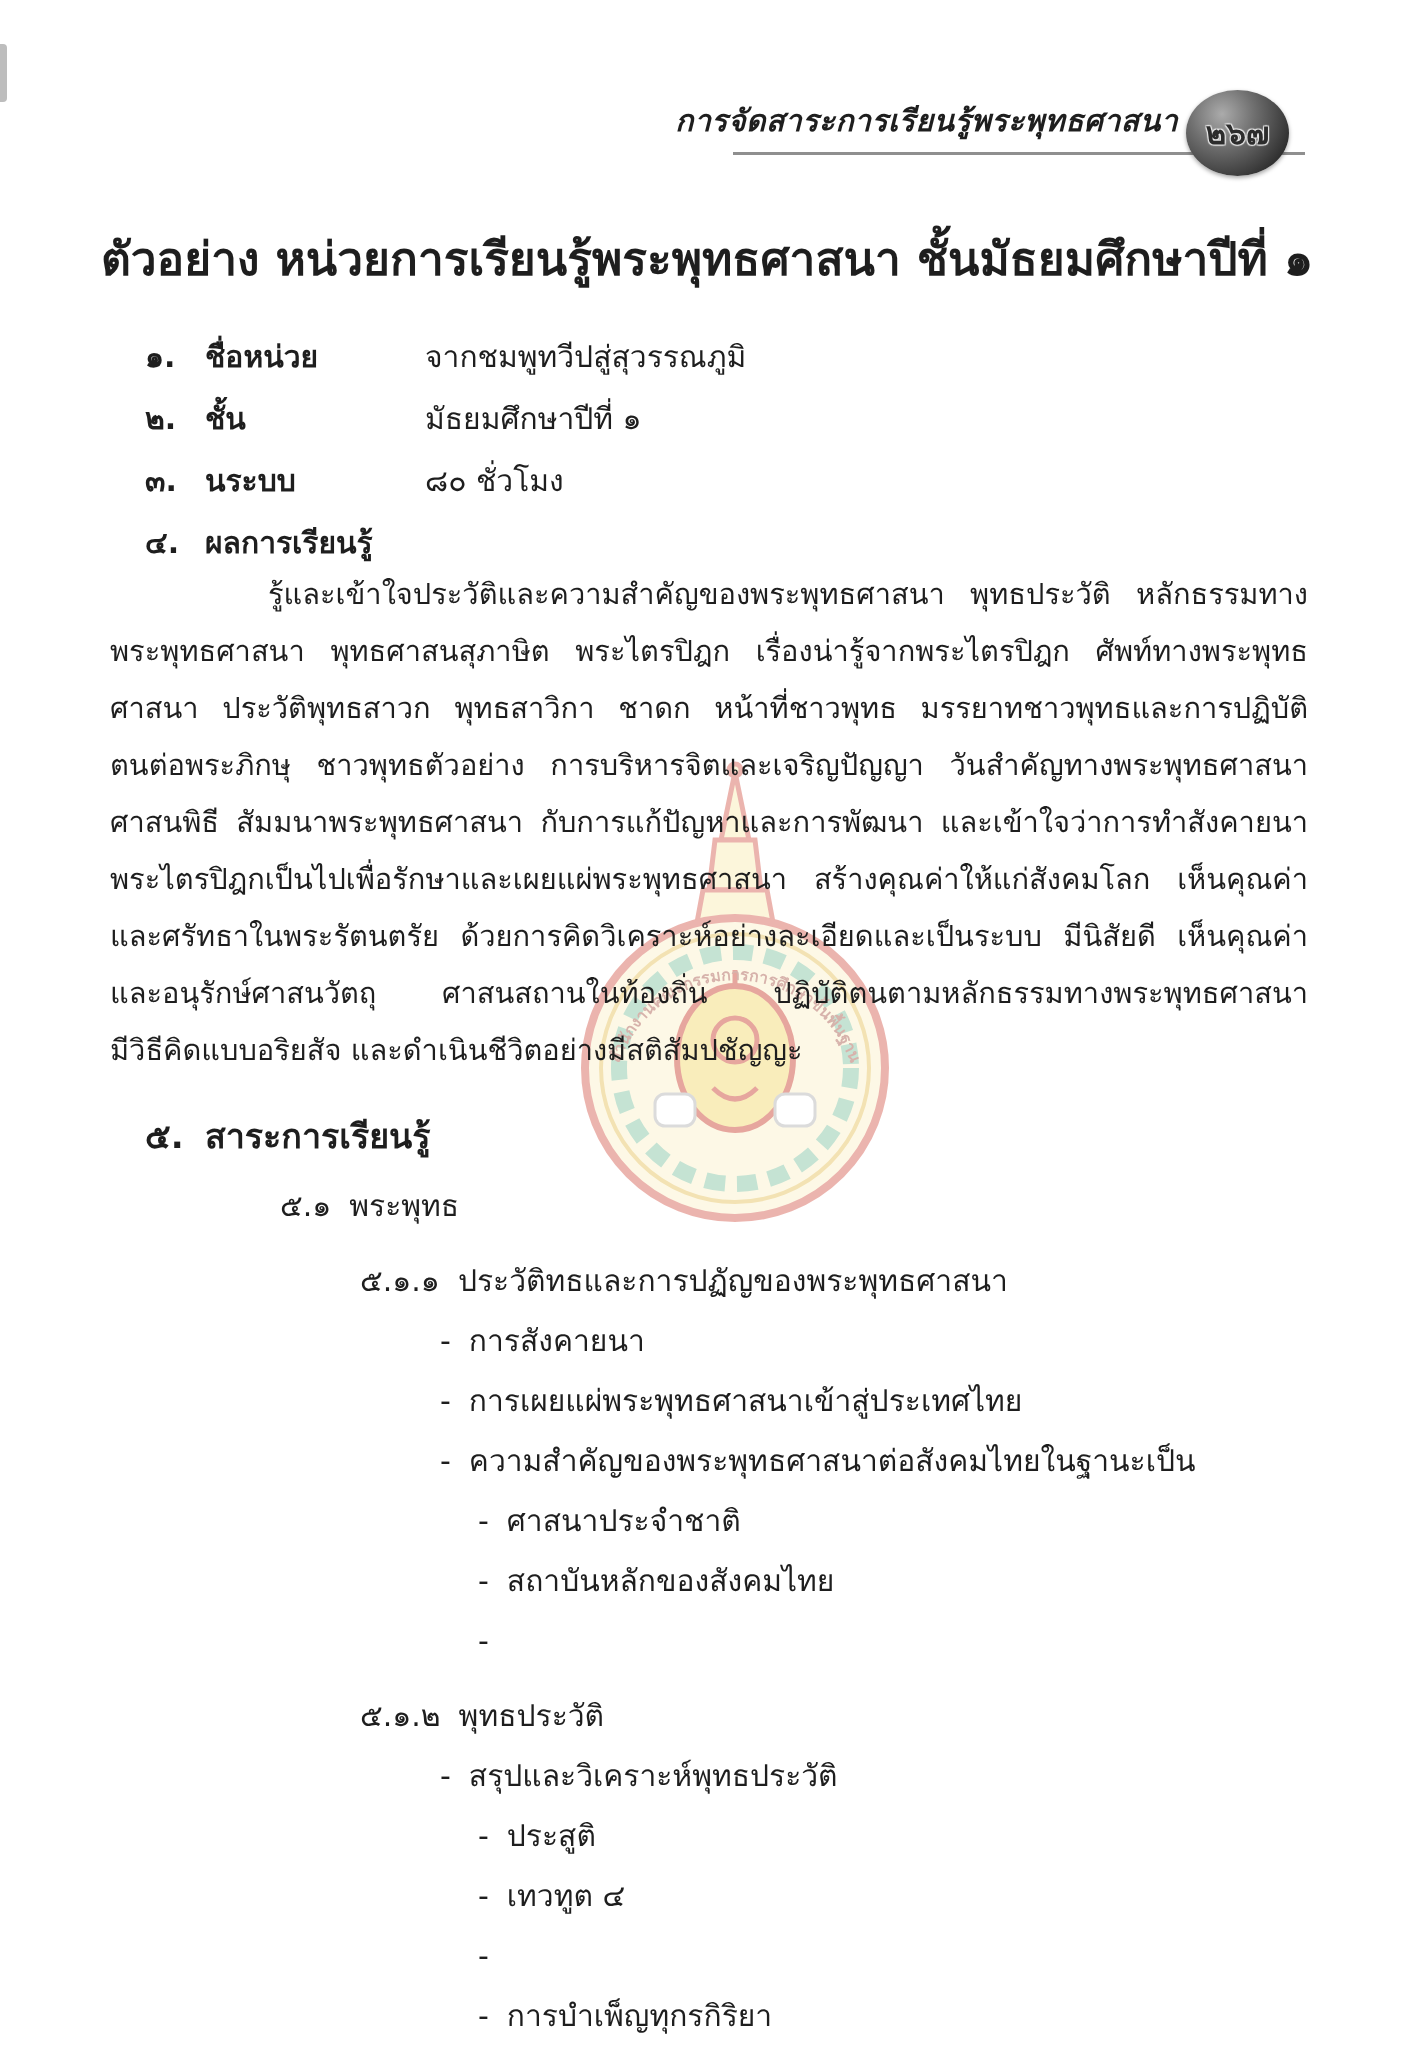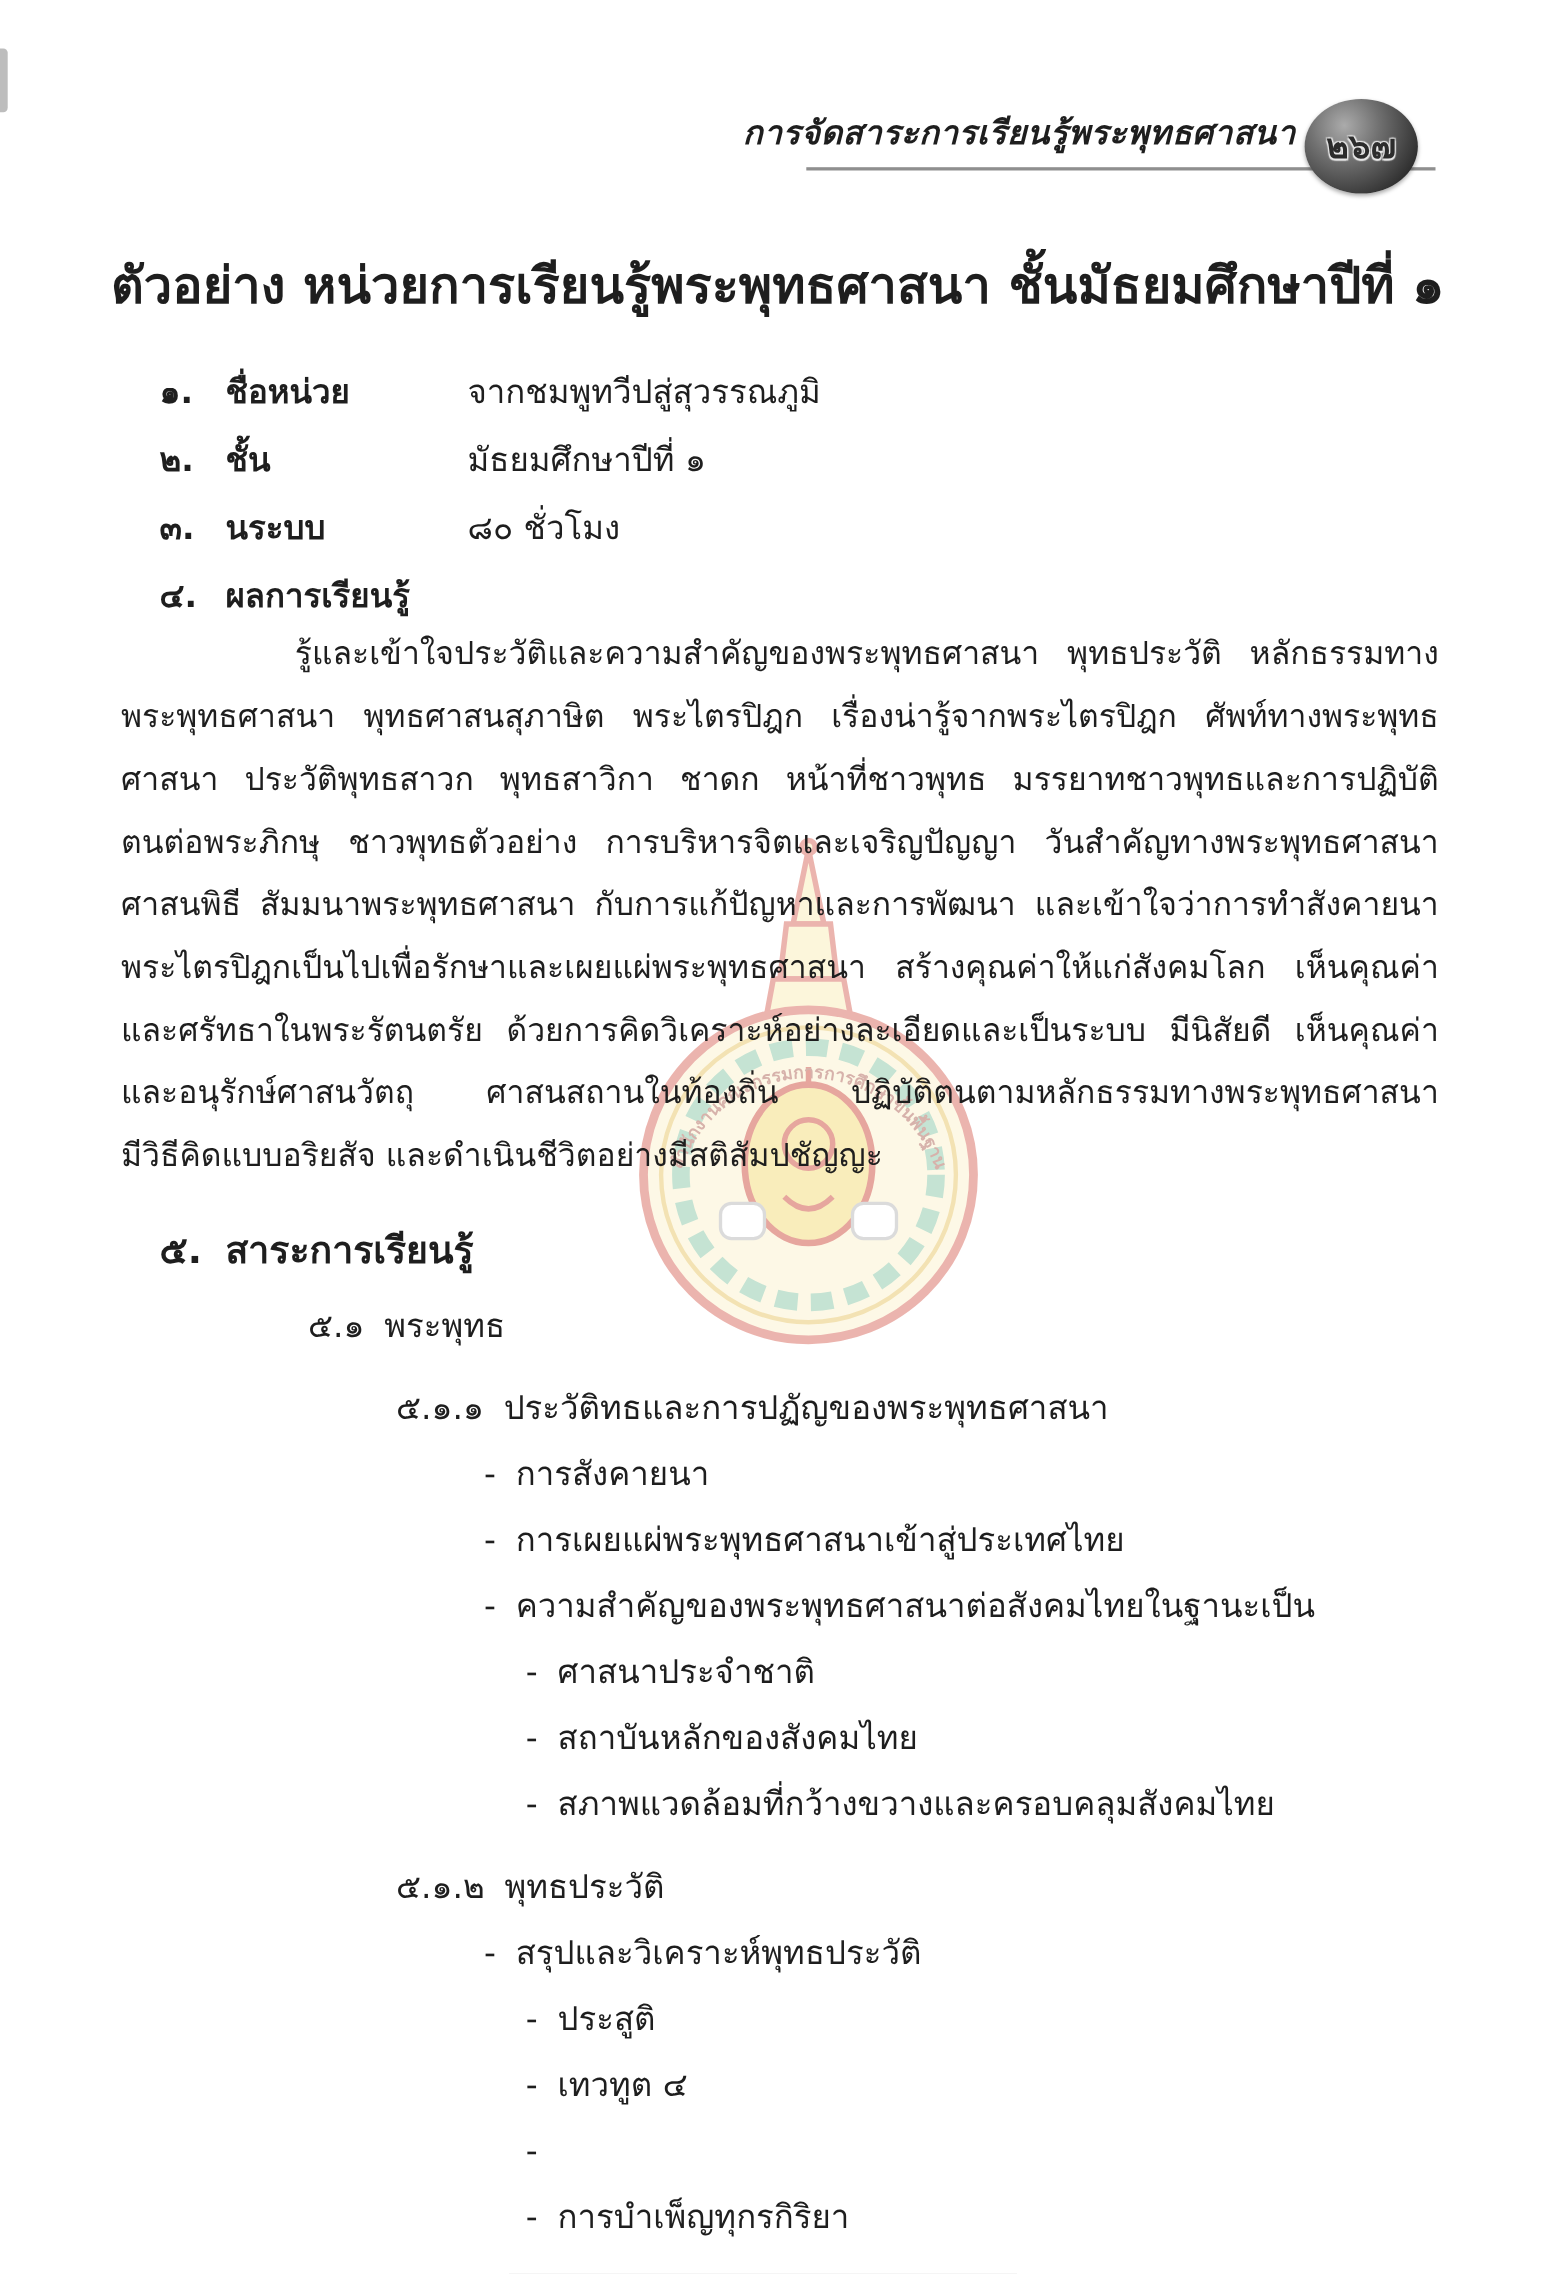--- a/index.html
+++ b/index.html
@@ -200,21 +200,20 @@
           <span class="outline-text">ศาสนาประจำชาติ</span>
         </div>
 
         <div class="outline-row lv4 dash">
           <span class="outline-prefix">-</span>
           <span class="outline-text">สถาบันหลักของสังคมไทย</span>
         </div>
 
         <div class="outline-row lv4 dash">
           <span class="outline-prefix">-</span>
-          <span class="outline-text">สภาพแวดล้อมที่กว้างขวางและครอบคลุมสังคมไทย</span>
         </div>
 
         <div class="outline-row lv2 num">
           <span class="outline-prefix">๕.๑.๒</span>
           <span class="outline-text">พุทธประวัติ</span>
         </div>
 
         <div class="outline-row lv3 dash">
           <span class="outline-prefix">-</span>
           <span class="outline-text">สรุปและวิเคราะห์พุทธประวัติ</span>

